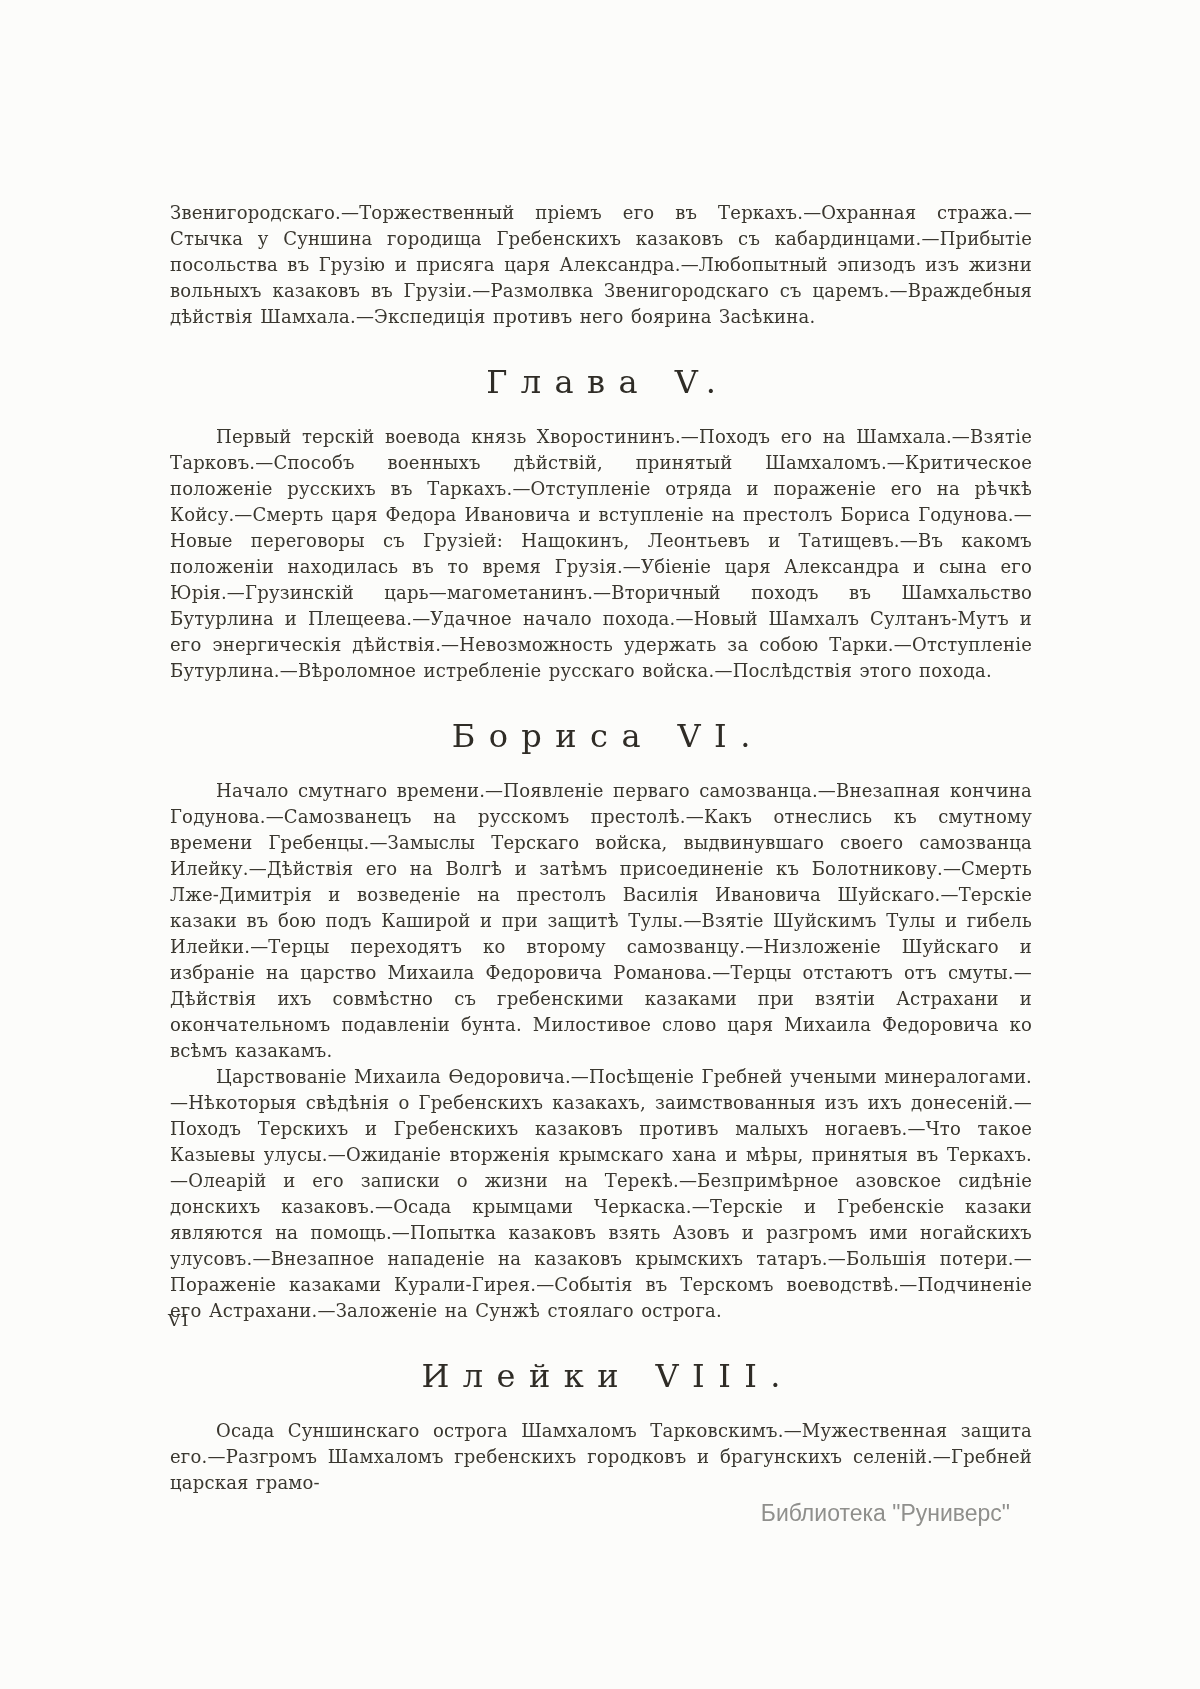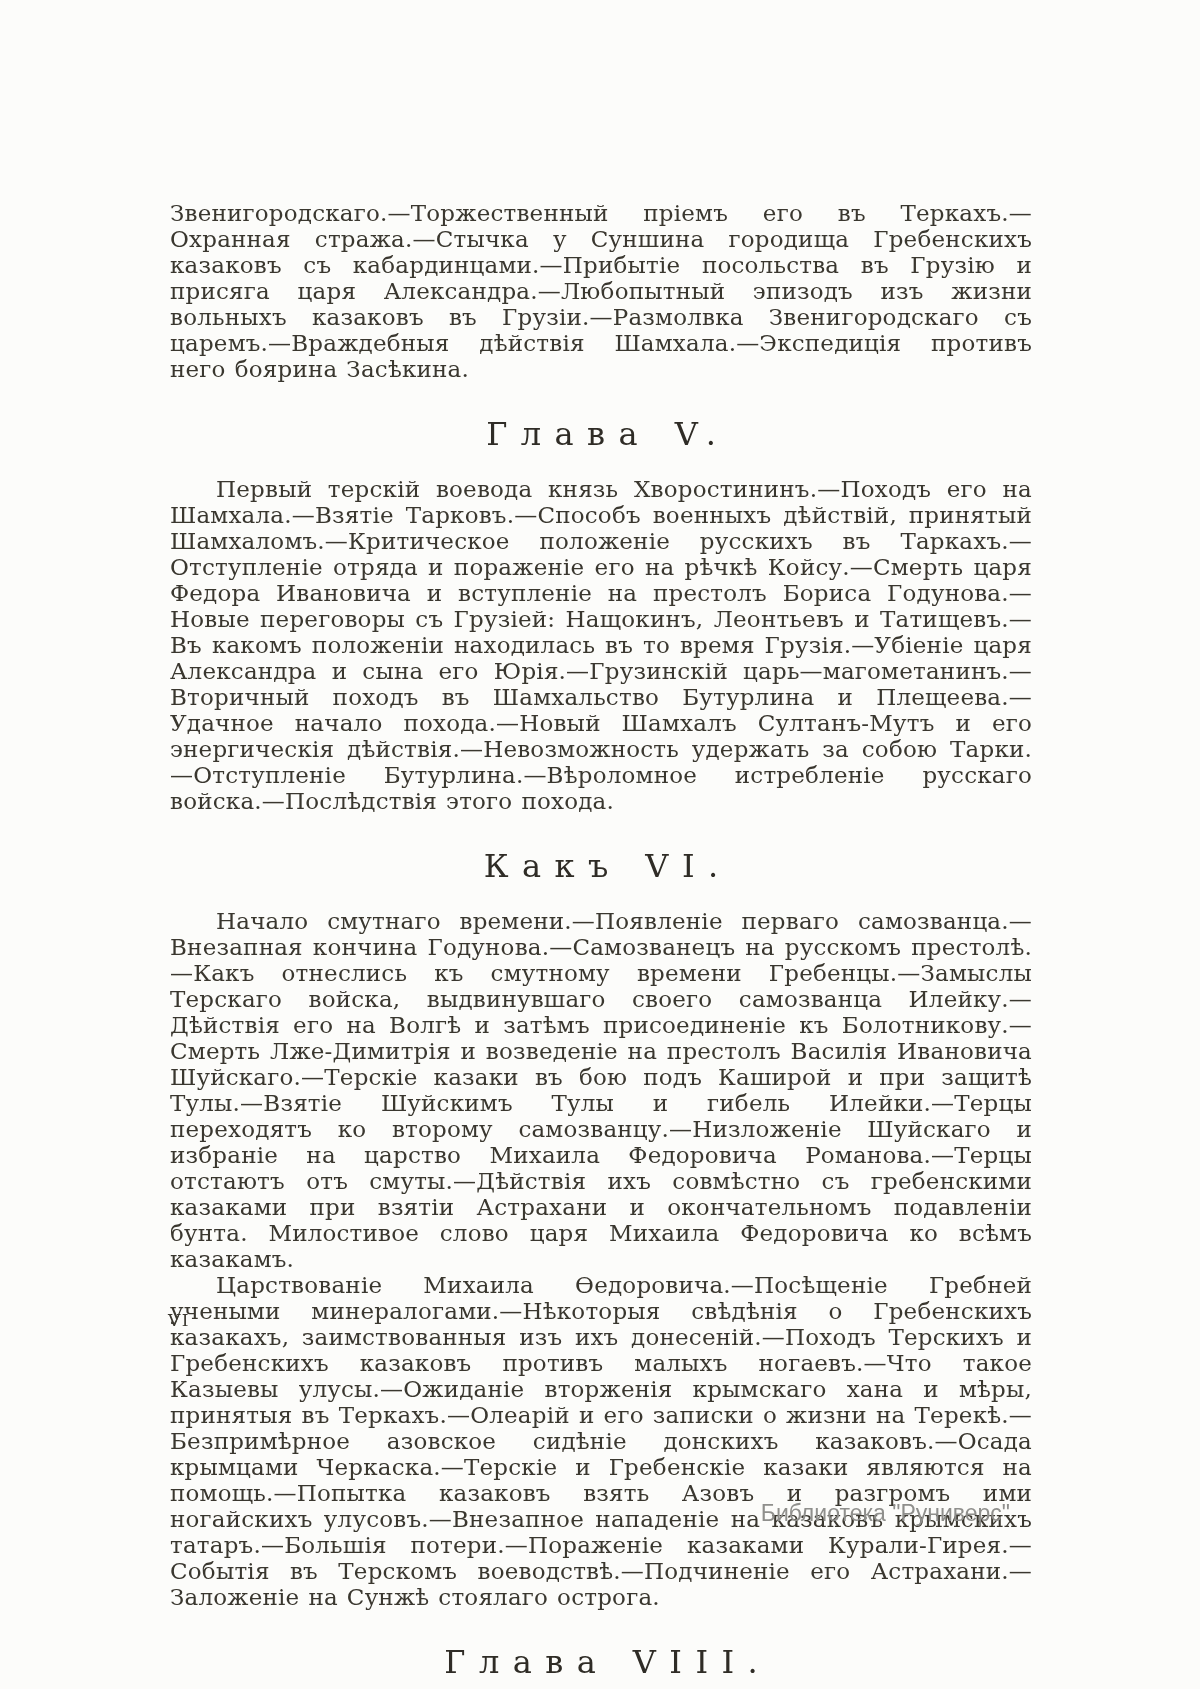--- a/index.html
+++ b/index.html
@@ -19,21 +19,21 @@
 
   .text-block {
     position: absolute;
     left: 170px;
     top: 200px;
     width: 862px;
   }
 
   .toc {
     margin: 0;
-    font-size: 23px;
+    font-size: 18px;
     line-height: 26px;
     text-align: justify;
     letter-spacing: 0.2px;
     word-spacing: 1.5px;
     color: #3a372f;
   }
 
   .toc.indented { text-indent: 46px; }
 
   .chapter-heading {
@@ -73,28 +73,28 @@
 <div class="page">
 
   <div class="text-block">
 
     <p class="toc">Звенигородскаго.—Торжественный пріемъ его въ Теркахъ.—Охранная стража.—Стычка у Суншина городища Гребенскихъ казаковъ съ кабардинцами.—Прибытіе посольства въ Грузію и присяга царя Александра.—Любопытный эпизодъ изъ жизни вольныхъ казаковъ въ Грузіи.—Размолвка Звенигородскаго съ царемъ.—Враждебныя дѣйствія Шамхала.—Экспедиція противъ него боярина Засѣкина.</p>
 
     <h2 class="chapter-heading">Глава V.</h2>
 
     <p class="toc indented">Первый терскій воевода князь Хворостининъ.—Походъ его на Шамхала.—Взятіе Тарковъ.—Способъ военныхъ дѣйствій, принятый Шамхаломъ.—Критическое положеніе русскихъ въ Таркахъ.—Отступленіе отряда и пораженіе его на рѣчкѣ Койсу.—Смерть царя Федора Ивановича и вступленіе на престолъ Бориса Годунова.—Новые переговоры съ Грузіей: Нащокинъ, Леонтьевъ и Татищевъ.—Въ какомъ положеніи находилась въ то время Грузія.—Убіеніе царя Александра и сына его Юрія.—Грузинскій царь—магометанинъ.—Вторичный походъ въ Шамхальство Бутурлина и Плещеева.—Удачное начало похода.—Новый Шамхалъ Султанъ-Мутъ и его энергическія дѣйствія.—Невозможность удержать за собою Тарки.—Отступленіе Бутурлина.—Вѣроломное истребленіе русскаго войска.—Послѣдствія этого похода.</p>
 
-    <h2 class="chapter-heading">Какъ VI.</h2>
+    <h2 class="chapter-heading">Бориса VI.</h2>
 
     <p class="toc indented">Начало смутнаго времени.—Появленіе перваго самозванца.—Внезапная кончина Годунова.—Самозванецъ на русскомъ престолѣ.—Какъ отнеслись къ смутному времени Гребенцы.—Замыслы Терскаго войска, выдвинувшаго своего самозванца Илейку.—Дѣйствія его на Волгѣ и затѣмъ присоединеніе къ Болотникову.—Смерть Лже-Димитрія и возведеніе на престолъ Василія Ивановича Шуйскаго.—Терскіе казаки въ бою подъ Каширой и при защитѣ Тулы.—Взятіе Шуйскимъ Тулы и гибель Илейки.—Терцы переходятъ ко второму самозванцу.—Низложеніе Шуйскаго и избраніе на царство Михаила Федоровича Романова.—Терцы отстаютъ отъ смуты.—Дѣйствія ихъ совмѣстно съ гребенскими казаками при взятіи Астрахани и окончательномъ подавленіи бунта. Милостивое слово царя Михаила Федоровича ко всѣмъ казакамъ.</p>
 
 
     <p class="toc indented">Царствованіе Михаила Ѳедоровича.—Посѣщеніе Гребней учеными минералогами.—Нѣкоторыя свѣдѣнія о Гребенскихъ казакахъ, заимствованныя изъ ихъ донесеній.—Походъ Терскихъ и Гребенскихъ казаковъ противъ малыхъ ногаевъ.—Что такое Казыевы улусы.—Ожиданіе вторженія крымскаго хана и мѣры, принятыя въ Теркахъ.—Олеарій и его записки о жизни на Терекѣ.—Безпримѣрное азовское сидѣніе донскихъ казаковъ.—Осада крымцами Черкаска.—Терскіе и Гребенскіе казаки являются на помощь.—Попытка казаковъ взять Азовъ и разгромъ ими ногайскихъ улусовъ.—Внезапное нападеніе на казаковъ крымскихъ татаръ.—Большія потери.—Пораженіе казаками Курали-Гирея.—Событія въ Терскомъ воеводствѣ.—Подчиненіе его Астрахани.—Заложеніе на Сунжѣ стоялаго острога.</p>
 
-    <h2 class="chapter-heading">Глава VIII.</h2>
+    <h2 class="chapter-heading">Илейки VIII.</h2>
 
     <p class="toc indented">Осада Суншинскаго острога Шамхаломъ Тарковскимъ.—Мужественная защита его.—Разгромъ Шамхаломъ гребенскихъ городковъ и брагунскихъ селеній.—Гребней царская грамо-</p>
 
   </div>
 
   <div class="page-signature">VI</div>
 
   <div class="watermark">Библиотека "Руниверс"</div>
 
 </div>

